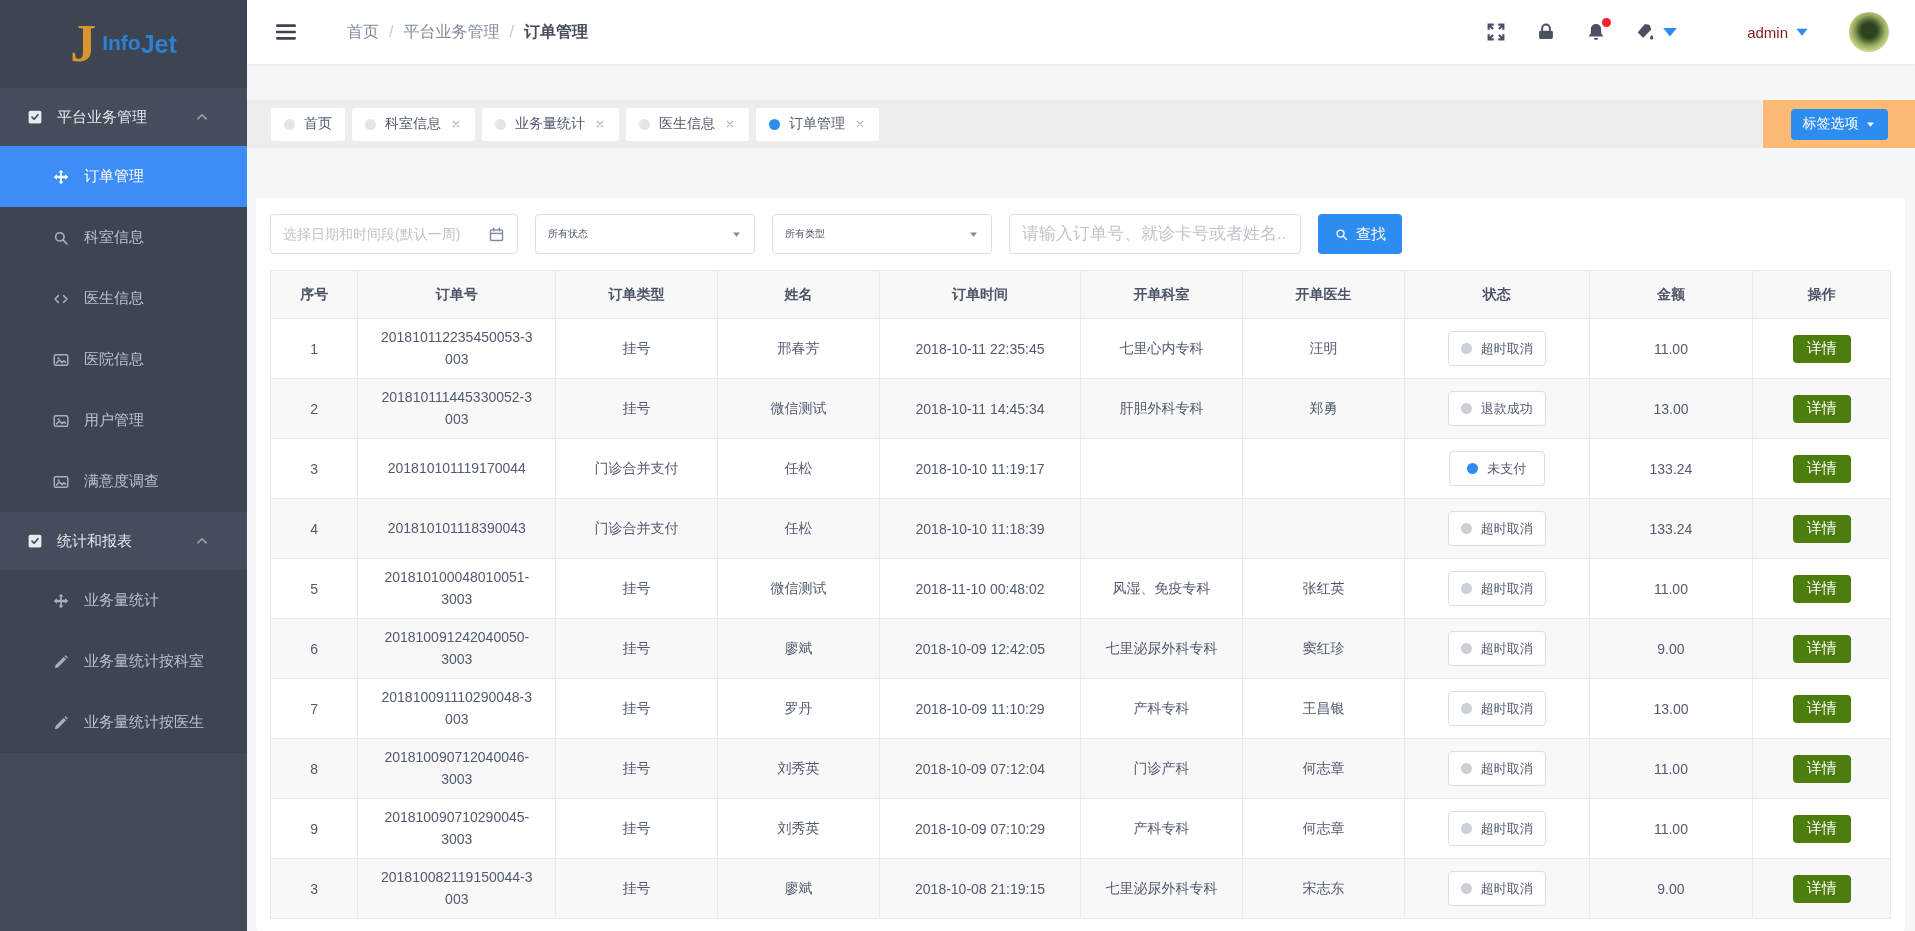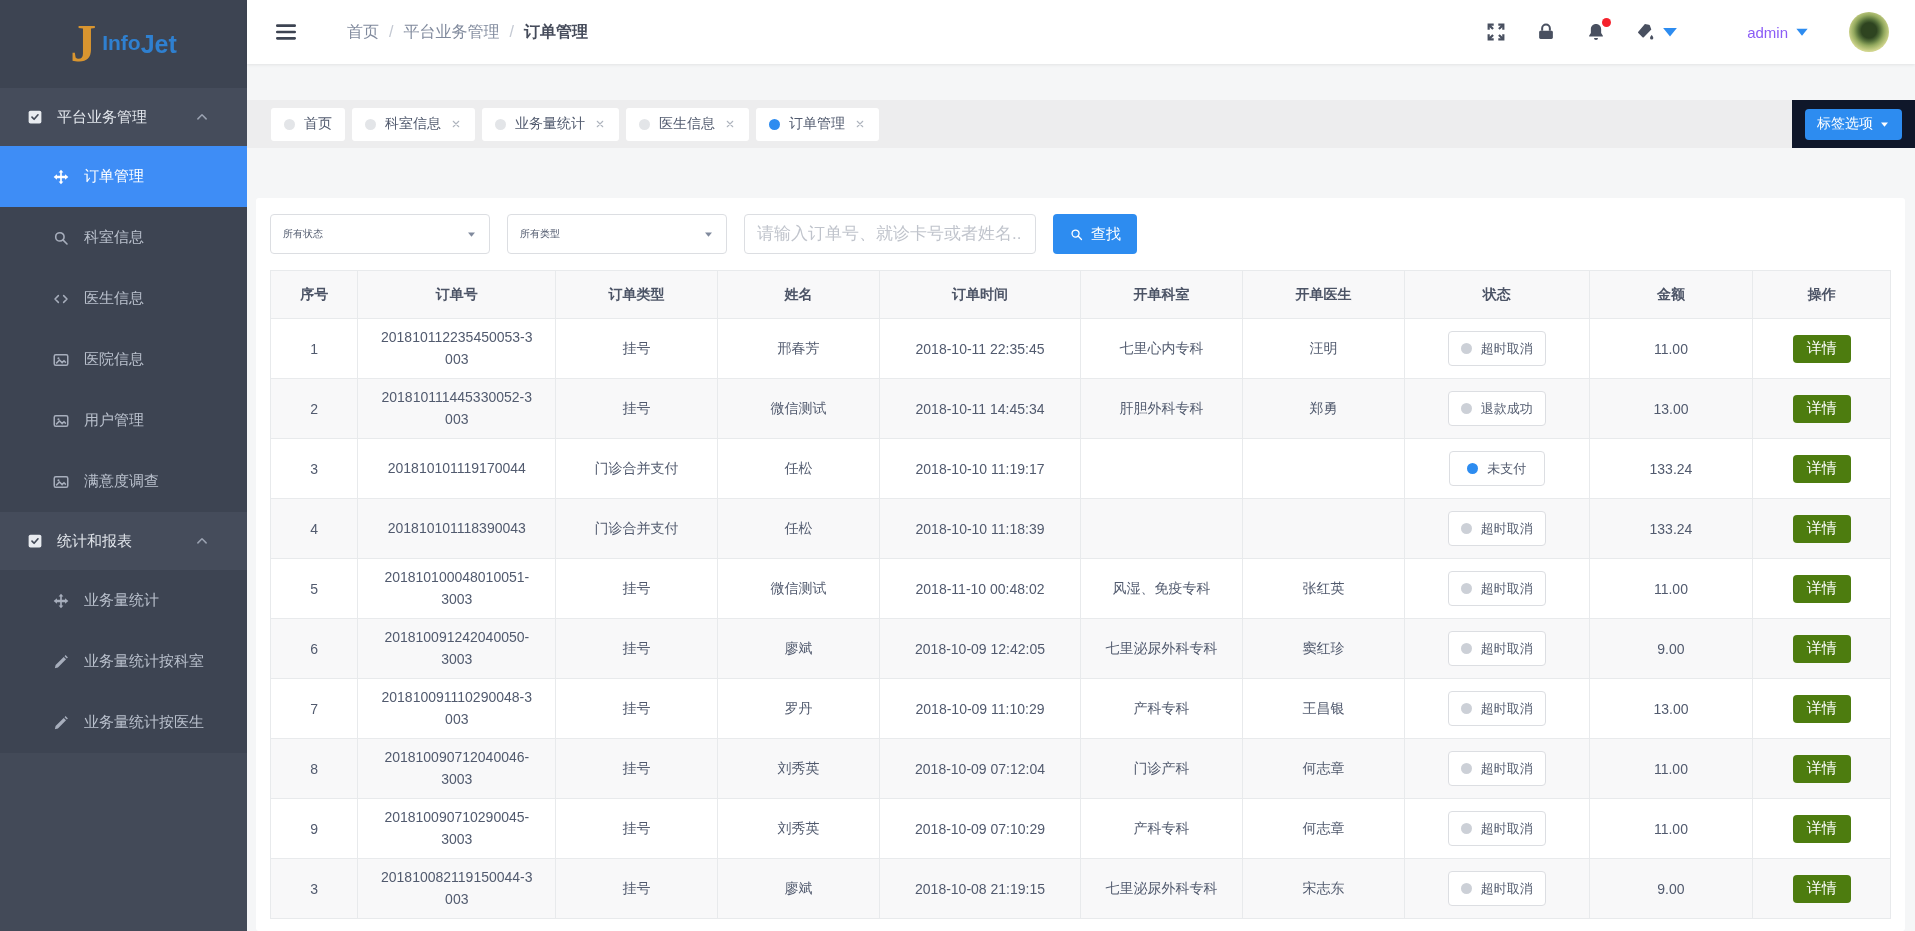--- a/index.html
+++ b/index.html
@@ -38,34 +38,34 @@
   .breadcrumb { display:flex; align-items:center; gap:10px; margin-left:46px; font-size:16px; }
   .crumb { color:#808a9d; cursor:pointer; }
   .crumb.current { color:#464c5b; font-weight:bold; cursor:default; }
   .crumb-sep { color:#c3c8d2; }
   .topbar-right { margin-left:auto; display:flex; align-items:center; gap:28px; }
   .top-icon { color:#495060; cursor:pointer; position:relative; display:flex; }
   .top-icon .ic { width:22px; height:22px; }
   .notif-dot { position:absolute; top:-3px; right:-4px; width:9px; height:9px; border-radius:50%; background:#f5222d; }
   .theme-wrap { display:flex; align-items:flex-start; gap:2px; }
   .caret-blue { color:#2d8cf0; width:11px; height:11px; }
-  .user-wrap { display:flex; align-items:center; gap:5px; margin-left:38px; color:#8b5cf6; font-size:15px; cursor:pointer; }
+  .user-wrap { display:flex; align-items:center; gap:5px; margin-left:38px; color:#7f1d1d; font-size:15px; cursor:pointer; }
   .avatar { width:40px; height:40px; border-radius:50%; margin-left:10px; cursor:pointer;
     background:radial-gradient(circle at 50% 46%, #2e4420 0 26%, #55703a 38%, #93a95e 52%, #cfd48c 70%, #dede9e 100%); }
 
   
   .tabstrip { height:48px; display:flex; background:#ededee; }
   .tabs { flex:1; display:flex; align-items:center; gap:7px; padding:0 0 0 24px; }
   .tab { height:33px; background:#ffffff; border-radius:3px; display:flex; align-items:center; gap:9px;
     padding:0 13px; font-size:14px; color:#515a6e; cursor:pointer; }
   .tab-dot { width:11px; height:11px; border-radius:50%; background:#e3e5e8; }
   .tab.active .tab-dot { background:#2d8cf0; }
   .tab-close { color:#aeb4bd; display:flex; cursor:pointer; }
   .tab-close .ic { width:12px; height:12px; }
-  .tab-options-zone { width:123px; background:#0f172a; display:flex; align-items:center; justify-content:center; }
+  .tab-options-zone { width:152px; background:#fdba74; display:flex; align-items:center; justify-content:center; }
   .tab-options-btn { background:#2d8cf0; color:#fff; border:none; border-radius:4px; height:31px; padding:0 12px;
     font-size:14px; display:flex; align-items:center; gap:6px; cursor:pointer; font-family:inherit; }
   .tab-options-btn .ic { width:11px; height:11px; }
 
   
   .content { flex:1; background:#f5f6f7; padding:14px 10px 0 9px; min-height:0; }
   .card { background:#ffffff; border-radius:3px; height:100%; padding:16px 14px; }
 
   
   .filters { display:flex; align-items:center; gap:17px; margin-bottom:16px; }
@@ -318,20 +318,28 @@
               <path fill="currentColor" d="M4.5 7.5h15L12 17z"></path>
             </svg>
         </button>
       </div>
     </div>
 
     <div class="content">
       <div class="card">
 
         <div class="filters">
+          <div class="f-box date-box">
+            <input placeholder="选择日期和时间段(默认一周)" style="">
+            <svg class="ic " viewBox="0 0 24 24" xmlns="http://www.w3.org/2000/svg">
+                <rect x="3.5" y="5.5" width="17" height="15" rx="1.5" fill="none" stroke="currentColor" stroke-width="2"></rect>
+                <path d="M3.5 10.5h17" stroke="currentColor" stroke-width="2"></path>
+                <path d="M8 3v4M16 3v4" stroke="currentColor" stroke-width="2" stroke-linecap="round"></path>
+              </svg>
+          </div>
           <div class="f-box select-box">
             <span>所有状态</span>
             <svg class="ic " viewBox="0 0 24 24" xmlns="http://www.w3.org/2000/svg">
                 <path fill="currentColor" d="M4.5 7.5h15L12 17z"></path>
               </svg>
           </div>
           <div class="f-box select-box">
             <span>所有类型</span>
             <svg class="ic " viewBox="0 0 24 24" xmlns="http://www.w3.org/2000/svg">
                 <path fill="currentColor" d="M4.5 7.5h15L12 17z"></path>

